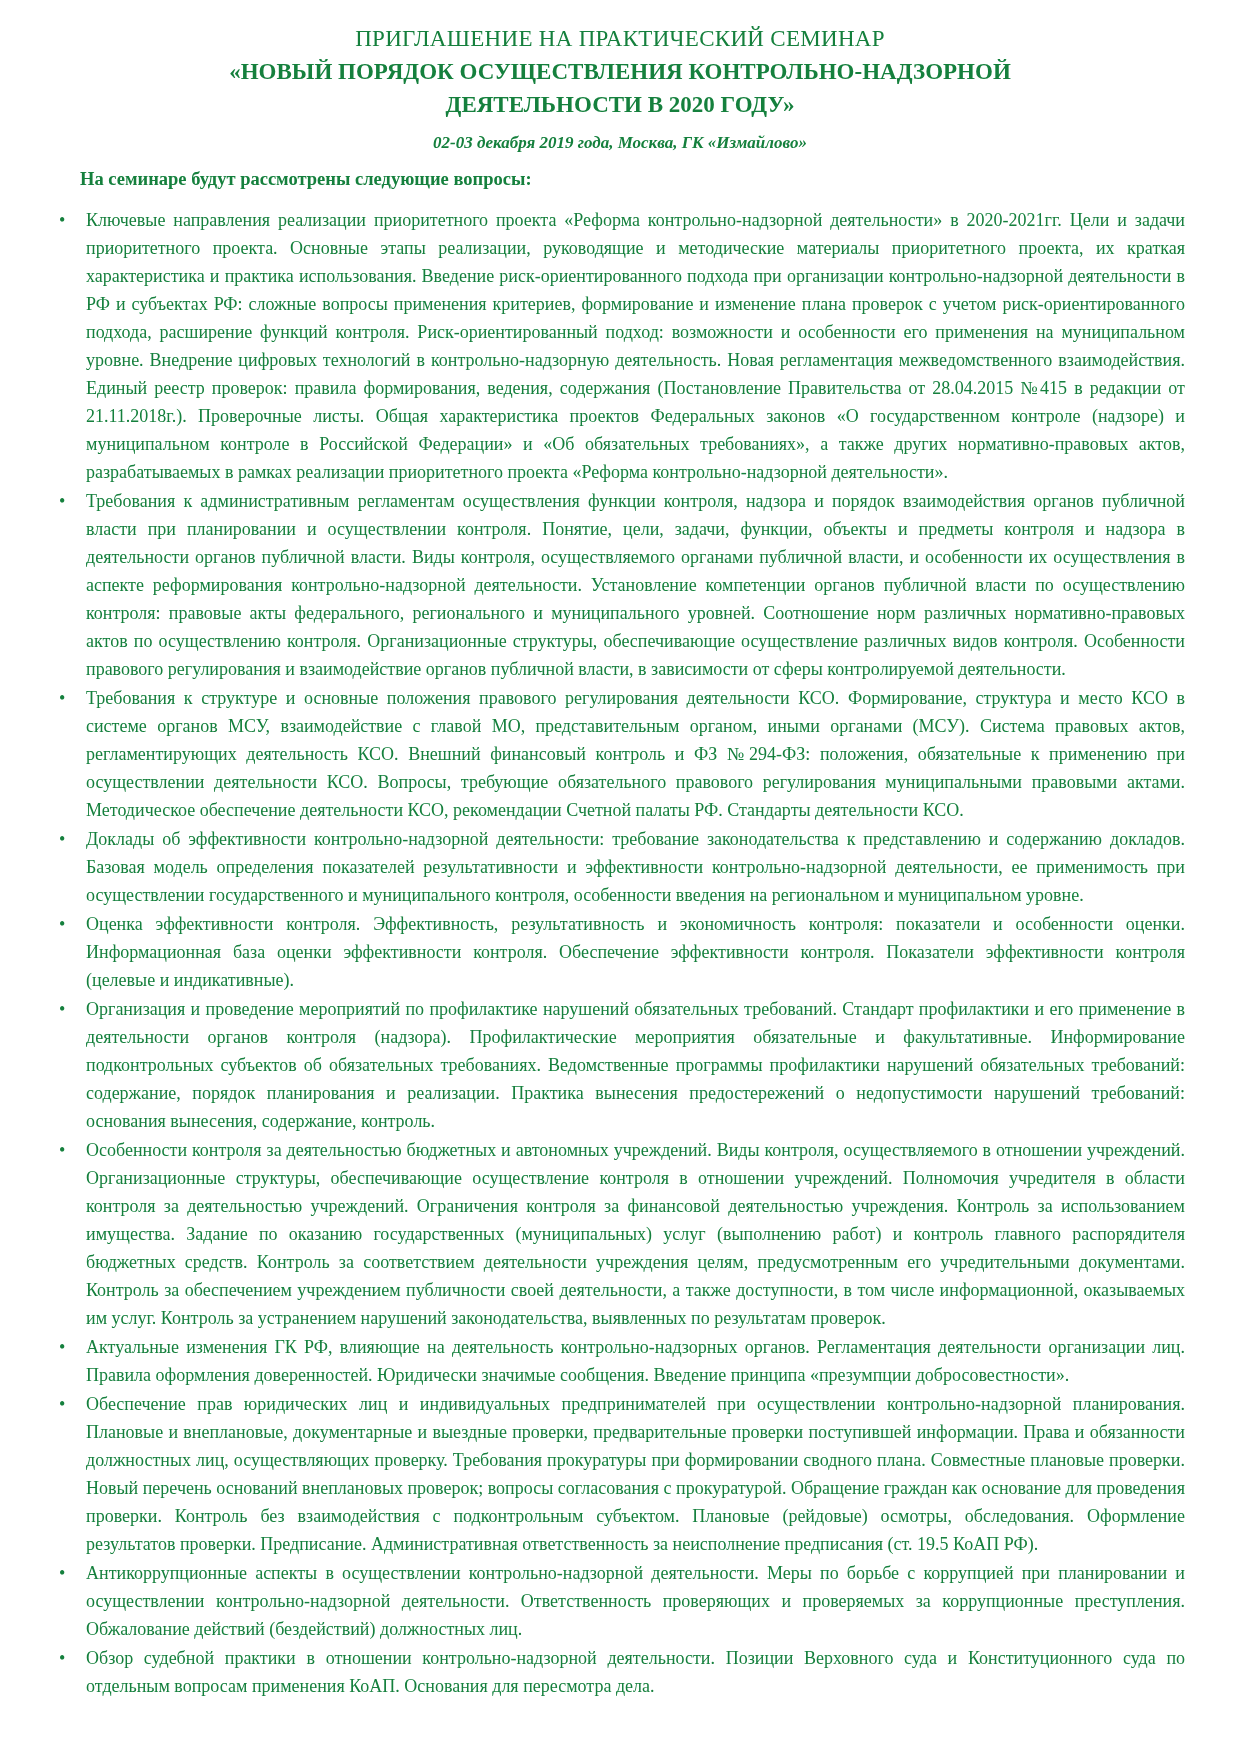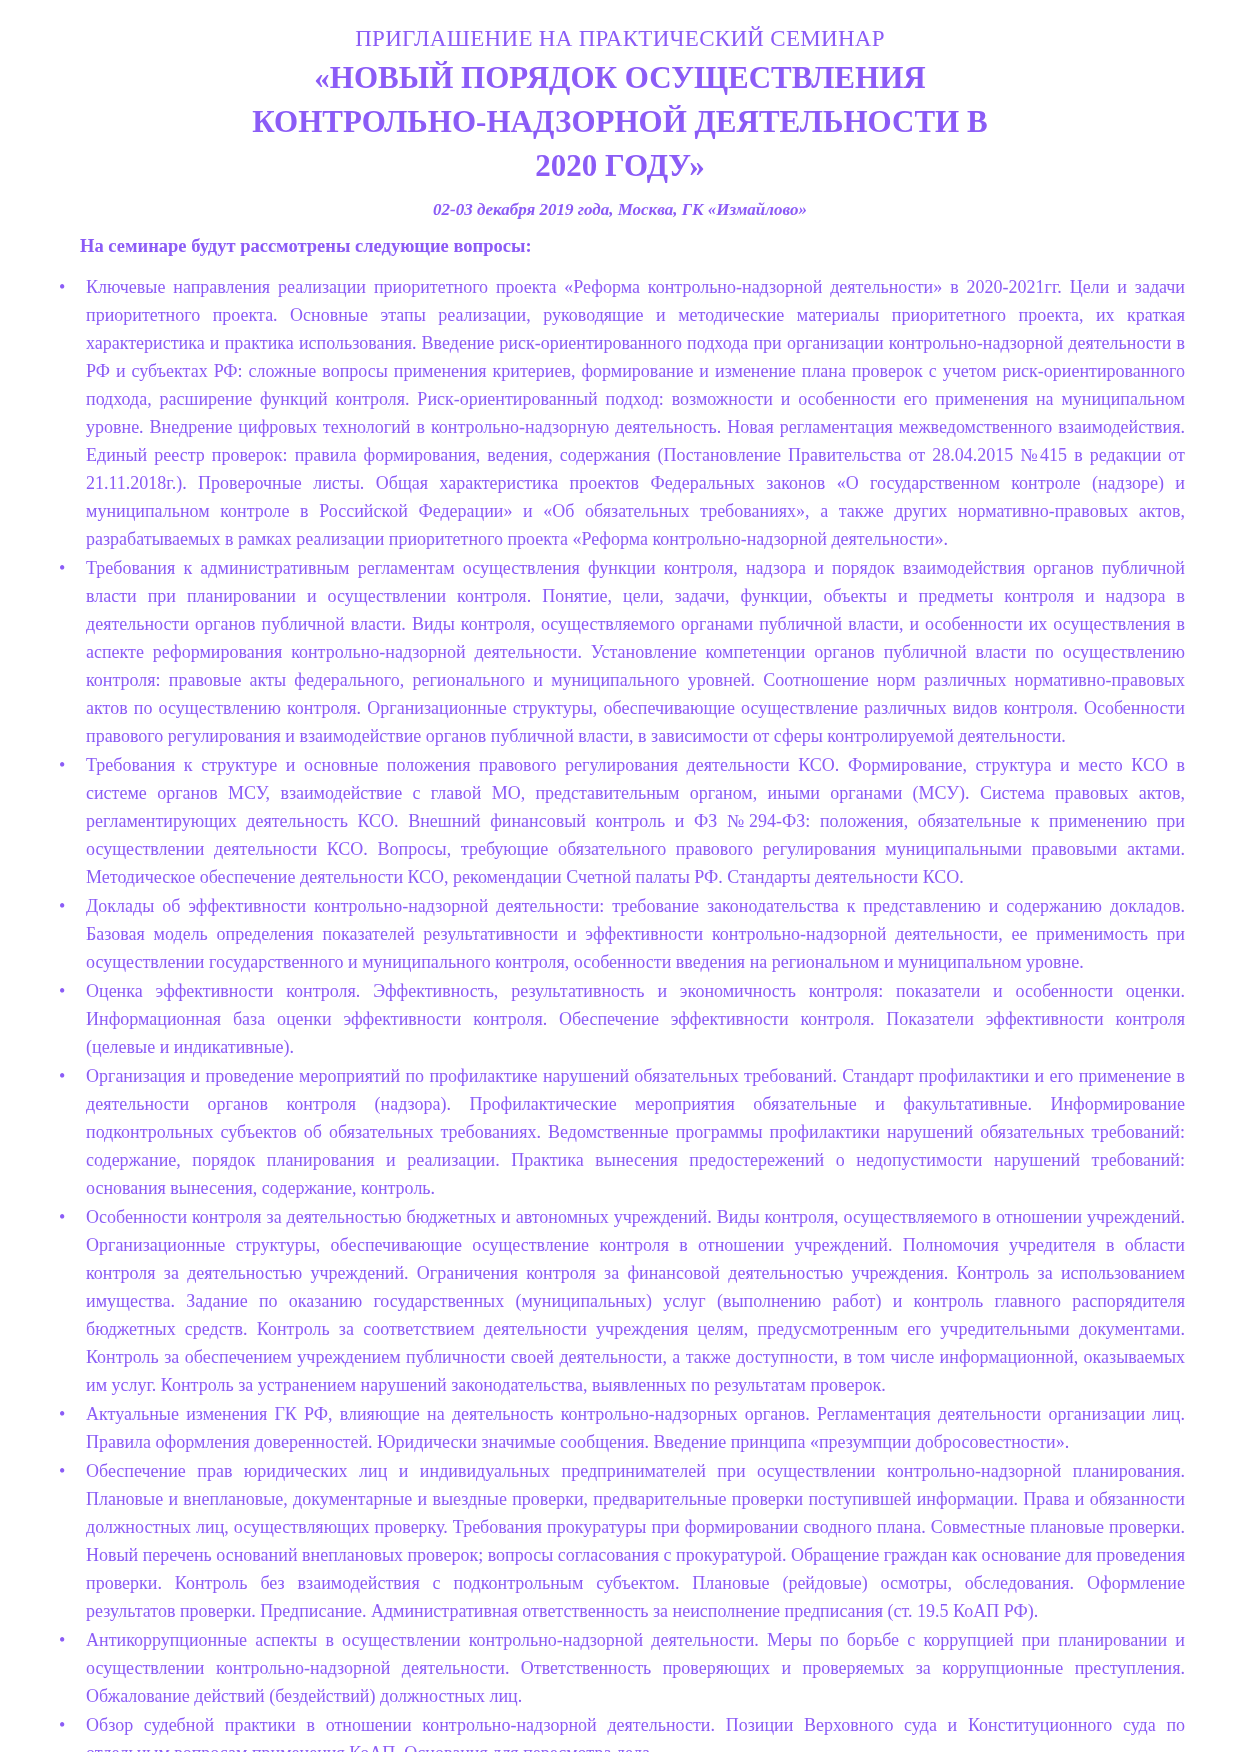--- a/index.html
+++ b/index.html
@@ -6,37 +6,37 @@
     margin: 0;
     padding: 0;
     background: #ffffff;
   }
   .page {
     position: relative;
     width: 1240px;
     height: 1752px;
     box-sizing: border-box;
     background: #ffffff;
-    color: #8b5cf6;
+    color: #15803d;
     font-family: "Liberation Serif", "DejaVu Serif", serif;
     padding: 26px 55px 0 80px;
     overflow: hidden;
   }
   .header {
     margin: 0 -55px 0 -80px;
     text-align: center;
   }
   .kicker {
     font-size: 23px;
     font-weight: normal;
     letter-spacing: 0.3px;
     margin: 0;
   }
   .main-title {
-    font-size: 31px;
+    font-size: 23px;
     font-weight: bold;
     line-height: 1.42;
     max-width: 800px;
     margin: 4px auto 0;
   }
   .dateline {
     font-size: 17px;
     font-weight: bold;
     font-style: italic;
     margin-top: 12px;

